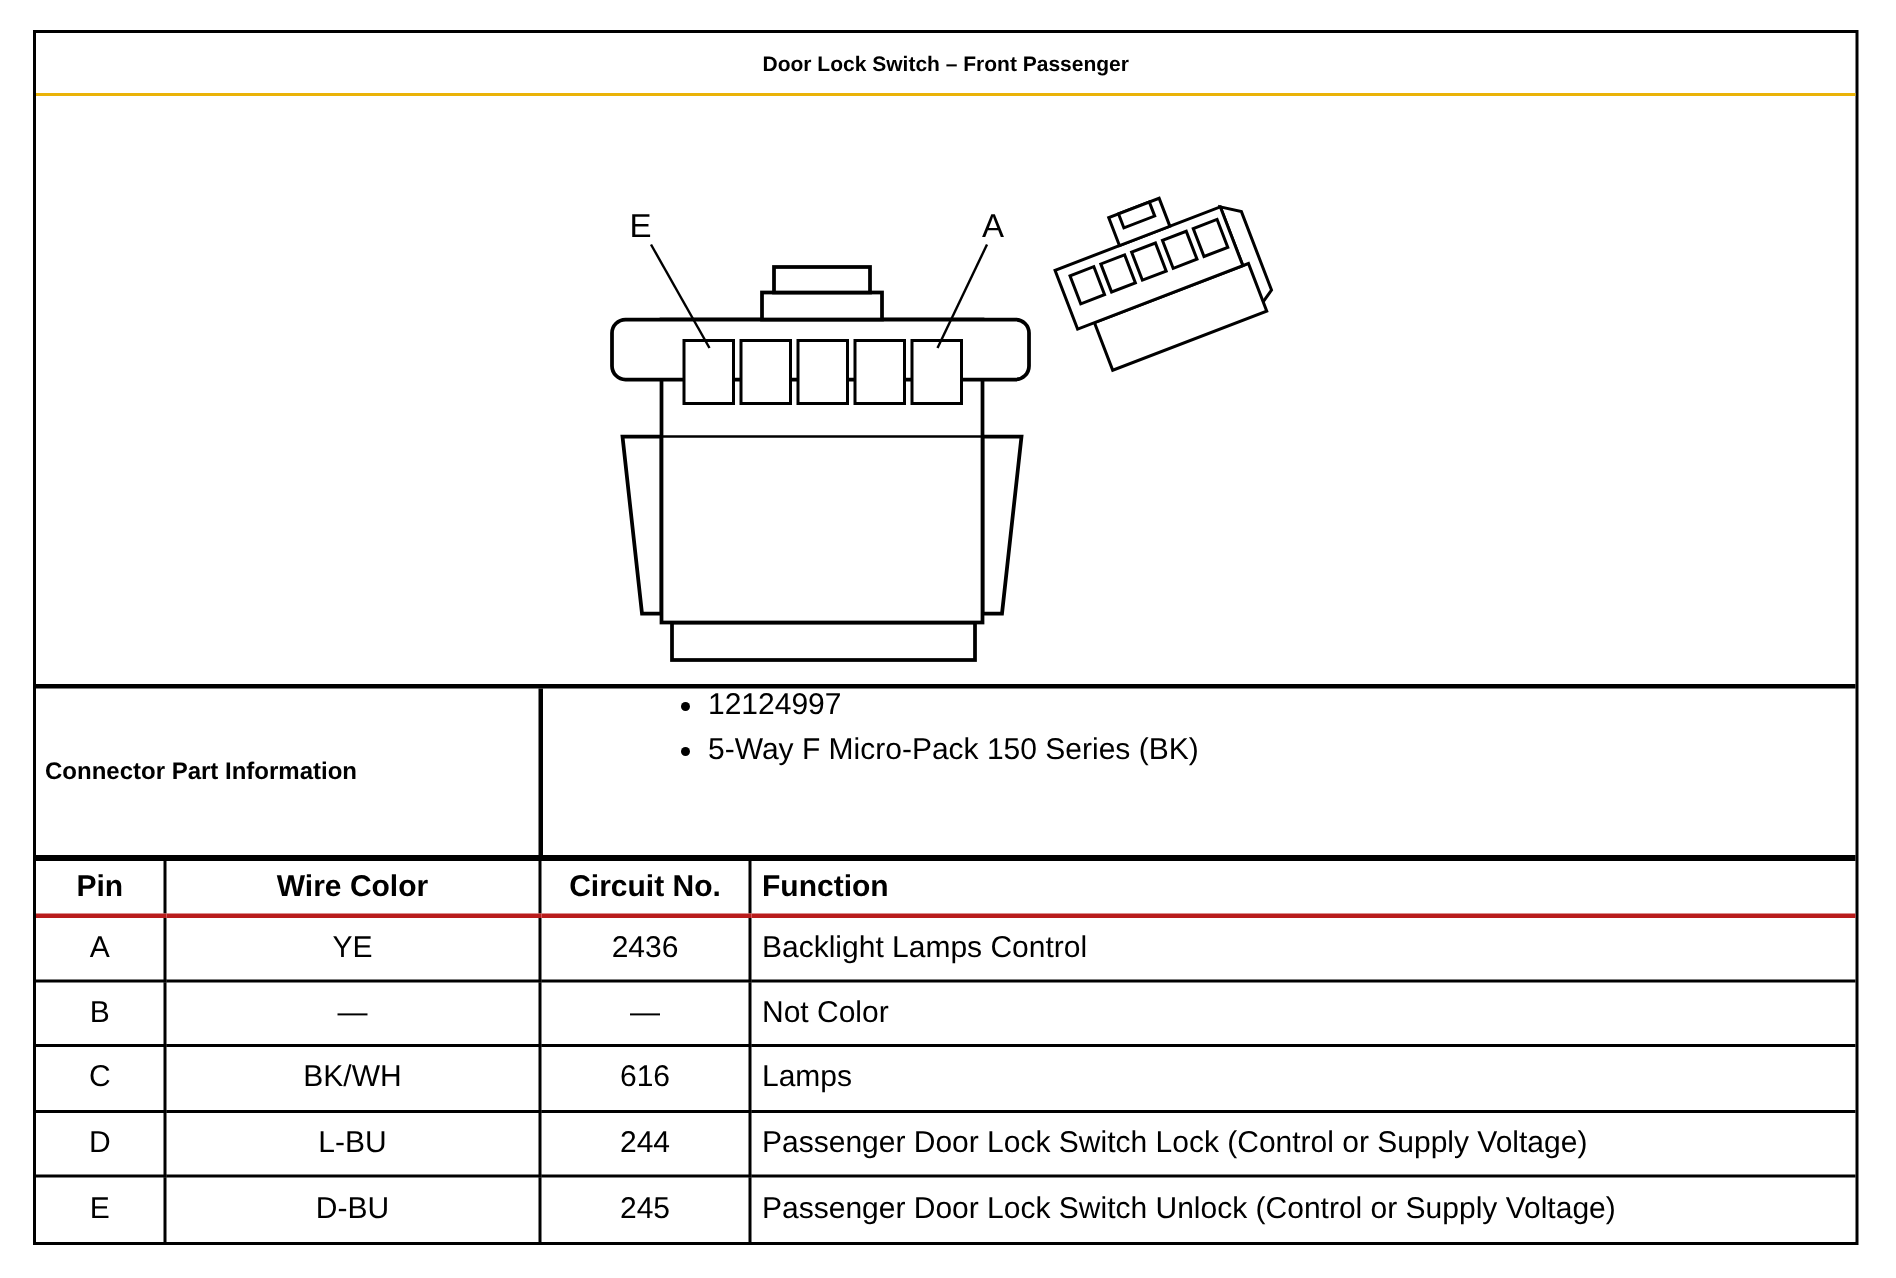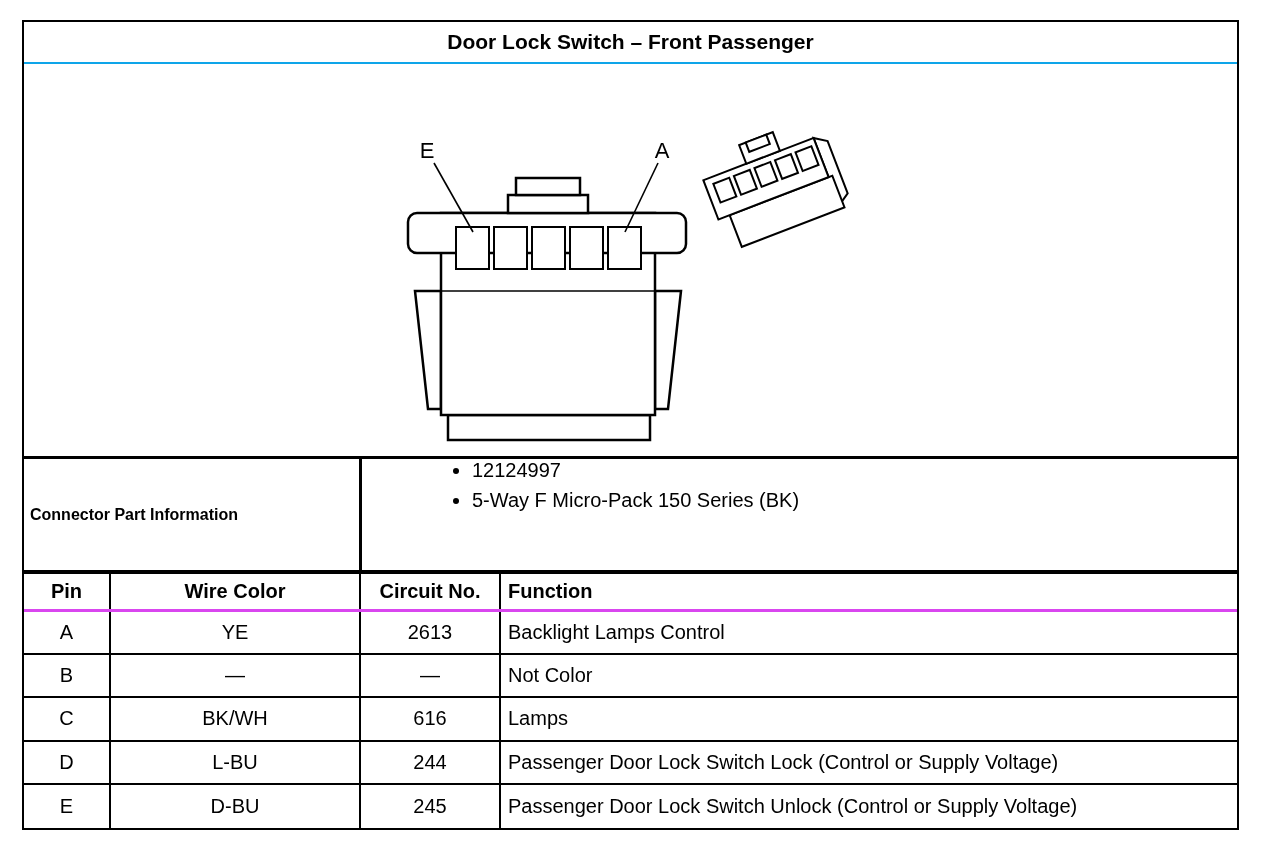--- a/index.html
+++ b/index.html
@@ -12,23 +12,23 @@
   .page { position: relative; width: 1264px; height: 852px; background: #fff; }
   .doc {
     position: absolute; left: 22px; top: 20px;
     width: 1217px; height: 810px;
     border: 2px solid #000;
     background: #fff;
     display: flex; flex-direction: column;
   }
   .title-row {
     flex: 0 0 42px;
-    border-bottom: 2px solid #0ea5e9;
+    border-bottom: 2px solid #eab308;
     display: flex; align-items: center; justify-content: center;
-    font-weight: bold; font-size: 21px;
+    font-weight: bold; font-size: 14px;
   }
   .diagram-area {
     flex: 0 0 392px;
     position: relative;
     overflow: hidden;
   }
   .diagram-area svg { display: block; width: 100%; height: 100%; }
   svg .outline { fill: #ffffff; stroke: #000; stroke-width: 2.5; }
   svg .outline-thin { fill: #ffffff; stroke: #000; stroke-width: 2; }
   svg .leader { stroke: #000; stroke-width: 1.6; fill: none; }
@@ -62,21 +62,21 @@
     table-layout: fixed;
     font-size: 20px;
   }
   table.pin-table th, table.pin-table td {
     border: 2px solid #000;
     text-align: center;
     padding: 0 4px;
     white-space: nowrap;
     overflow: hidden;
   }
-  table.pin-table th { font-weight: bold; height: 36px; border-bottom: 3px solid #d946ef; }
+  table.pin-table th { font-weight: bold; height: 36px; border-bottom: 3px solid #b91c1c; }
   table.pin-table td { height: 40px; font-weight: normal; }
   table.pin-table th.col-fn, table.pin-table td.col-fn { text-align: left; padding-left: 7px; }
   
   table.pin-table tr > *:first-child { border-left: none; }
   table.pin-table tr > *:last-child { border-right: none; }
   table.pin-table tbody tr:last-child td { border-bottom: none; }
   table.pin-table thead th { border-top: none; }
 </style>
 </head>
 <body>
@@ -155,21 +155,21 @@
             <th>Pin</th>
             <th>Wire Color</th>
             <th>Circuit No.</th>
             <th class="col-fn" style="text-align:left">Function</th>
           </tr>
         </thead>
         <tbody>
           <tr>
             <td>A</td>
             <td>YE</td>
-            <td>2613</td>
+            <td>2436</td>
             <td class="col-fn">Backlight Lamps Control</td>
           </tr>
           <tr>
             <td>B</td>
             <td>—</td>
             <td>—</td>
             <td class="col-fn">Not Color</td>
           </tr>
           <tr>
             <td>C</td>

